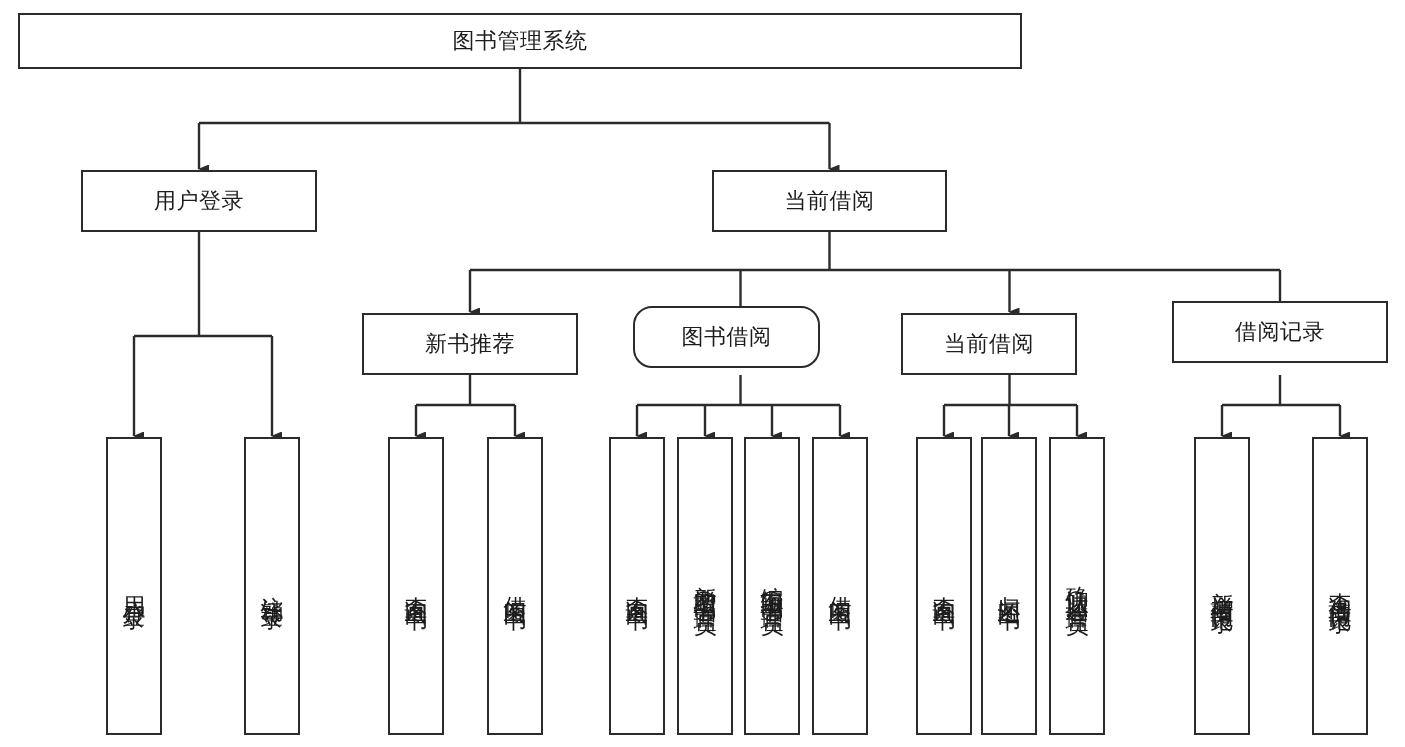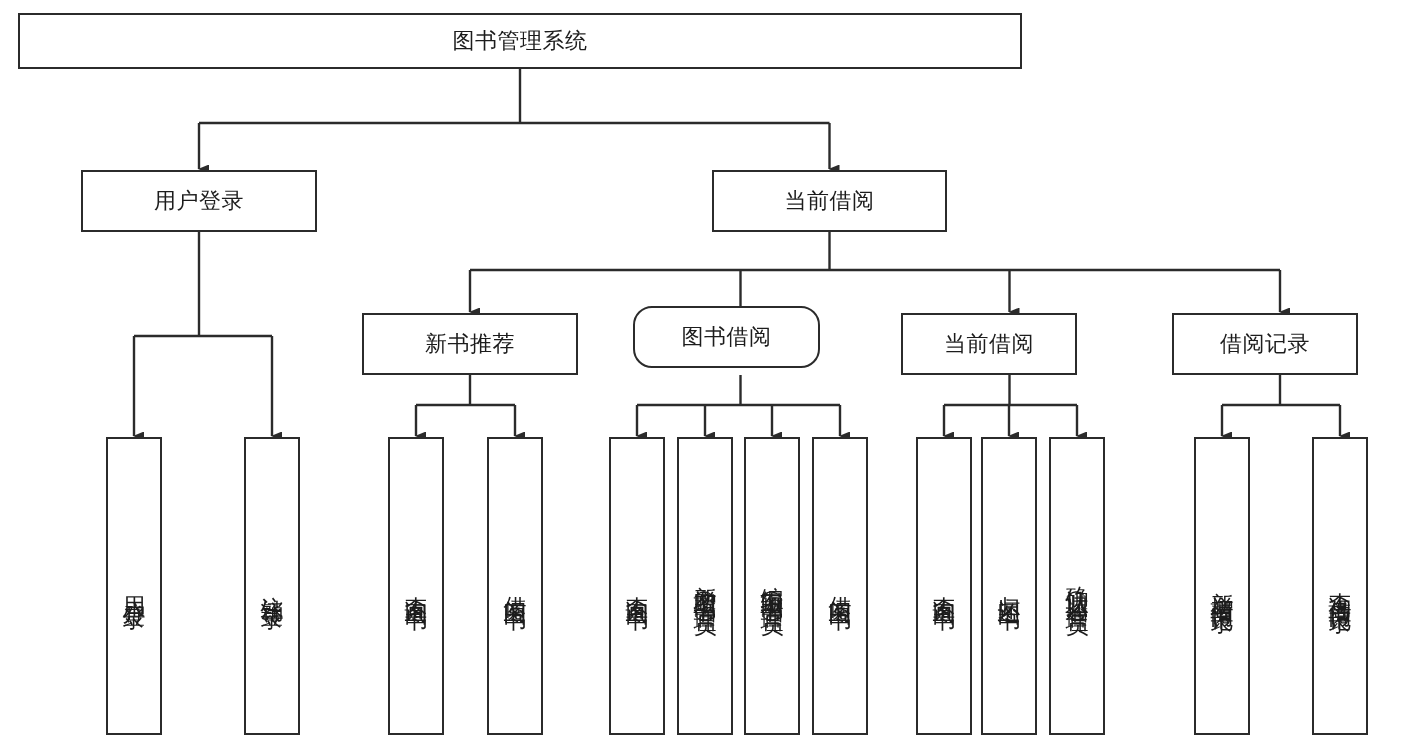--- a/index.html
+++ b/index.html
@@ -125,21 +125,21 @@
       </div>
       <div class="node horizontal" style="left: 362px; top: 313px; width: 216px; height: 62px;">
         <span class="node-label">新书推荐</span>
       </div>
       <div class="node horizontal" style="left: 633px; top: 306px; width: 187px; height: 62px; border-radius: 19px;">
         <span class="node-label">图书借阅</span>
       </div>
       <div class="node horizontal" style="left: 901px; top: 313px; width: 176px; height: 62px;">
         <span class="node-label">当前借阅</span>
       </div>
-      <div class="node horizontal" style="left: 1172px; top: 313px; width: 186px; height: 62px;">
+      <div class="node horizontal" style="left: 1172px; top: 301px; width: 216px; height: 62px;">
         <span class="node-label">借阅记录</span>
       </div>
       <div class="node vertical" style="left: 106px; top: 437px; width: 56px; height: 298px;">
         <span class="node-label">用户登录</span>
       </div>
       <div class="node vertical" style="left: 244px; top: 437px; width: 56px; height: 298px;">
         <span class="node-label">注销登录</span>
       </div>
       <div class="node vertical" style="left: 388px; top: 437px; width: 56px; height: 298px;">
         <span class="node-label">查询图书</span>

